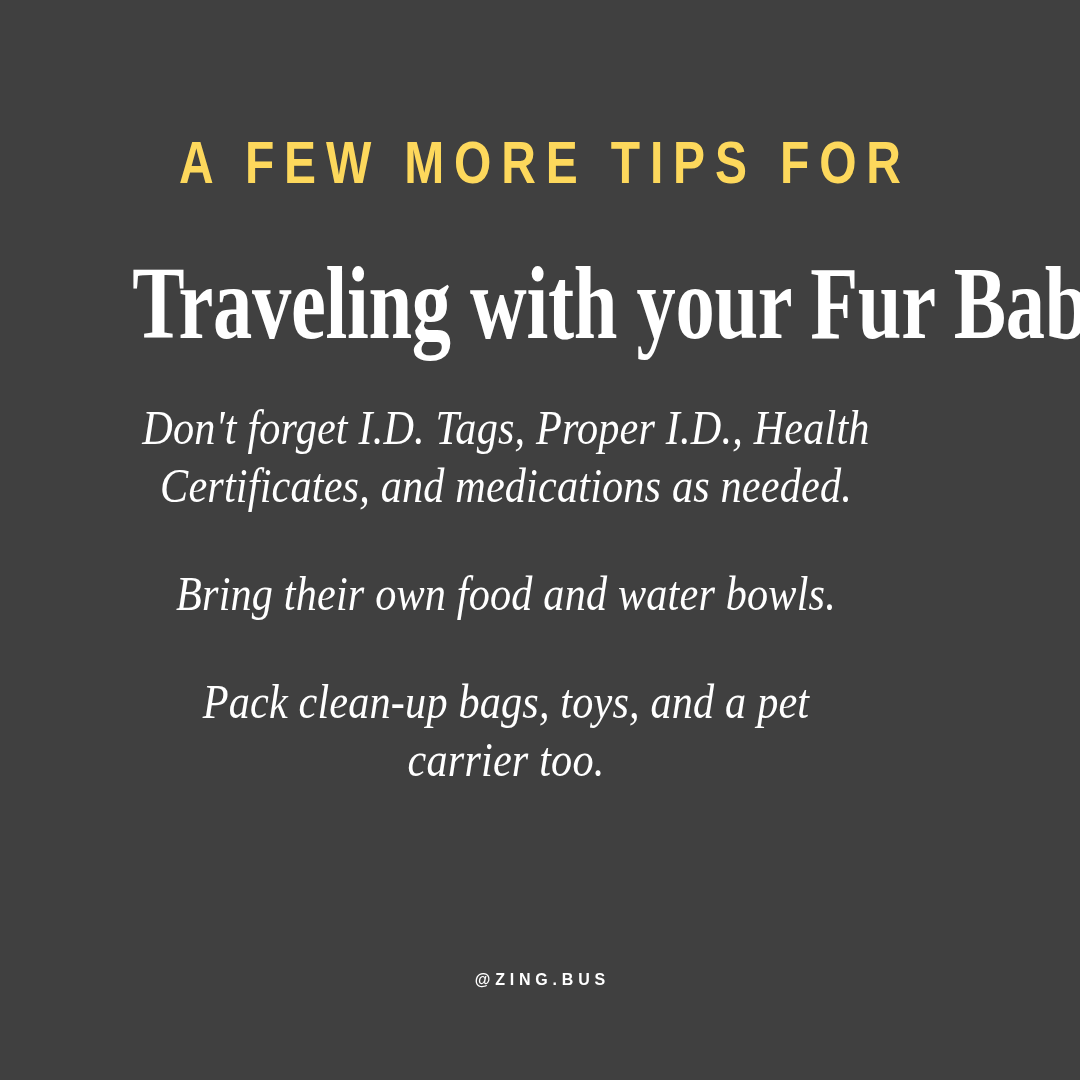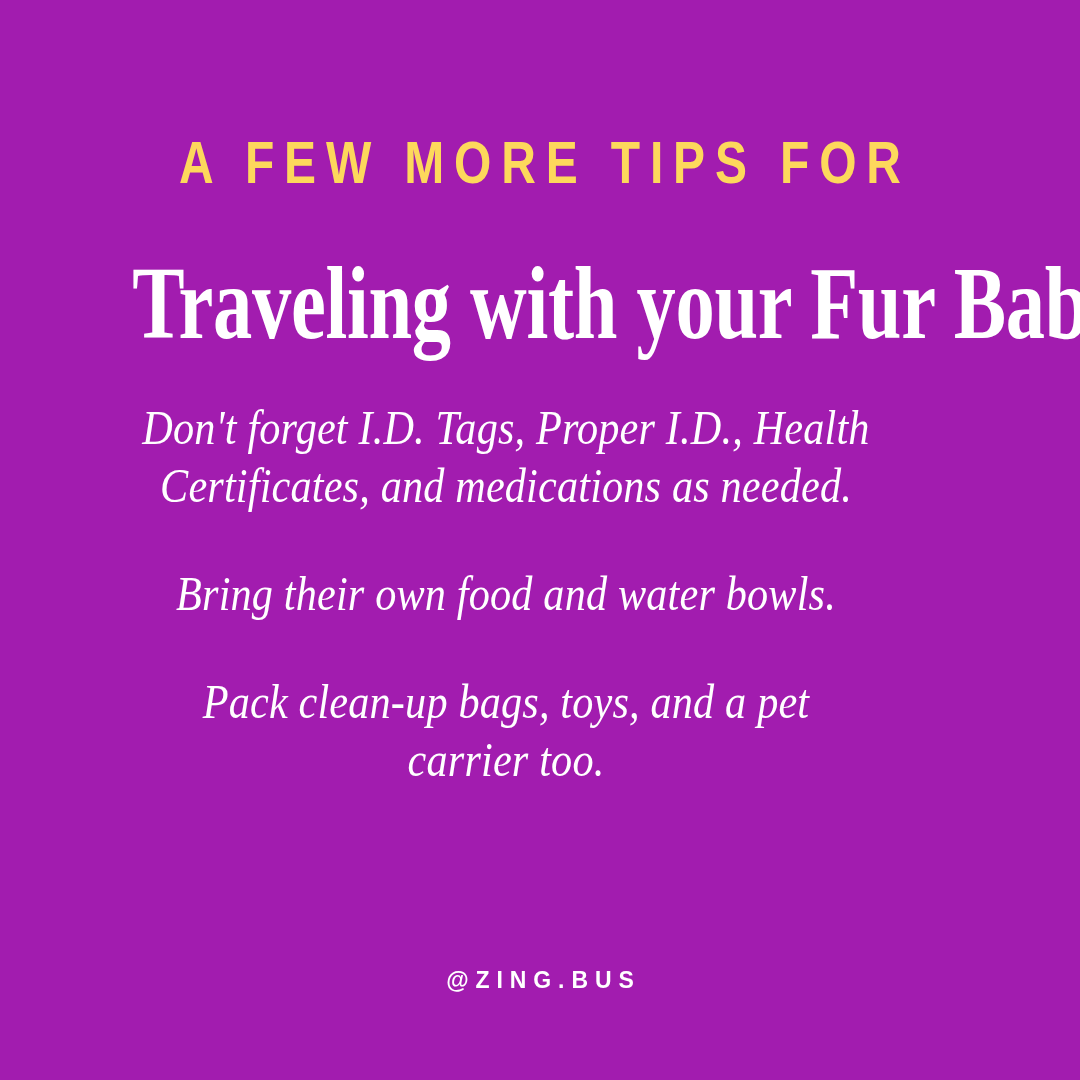--- a/index.html
+++ b/index.html
@@ -13,21 +13,21 @@
     overflow: hidden;
     background: #7B2BFC;
     font-family: "Liberation Sans", sans-serif;
     -webkit-font-smoothing: antialiased;
   }
 
   .poster {
     position: relative;
     width: 1080px;
     height: 1080px;
-    background: #a21caf;
+    background: #404040;
     box-sizing: border-box;
     overflow: hidden;
   }
 
   
   .eyebrow {
     position: absolute;
     top: 128px;
     left: 0;
     width: 1080px;
@@ -91,21 +91,21 @@
   
   .footer {
     position: absolute;
     top: 966px;
     left: 0;
     width: 1080px;
     text-align: center;
     color: #FFFFFF;
     font-family: "Liberation Sans", "DejaVu Sans", sans-serif;
     font-weight: 700;
-    font-size: 23px;
+    font-size: 16px;
     line-height: 28px;
     letter-spacing: 0.30em;
     text-indent: 0.30em;
     white-space: nowrap;
   }
 </style>
 </head>
 <body>
 
 <div class="poster">

